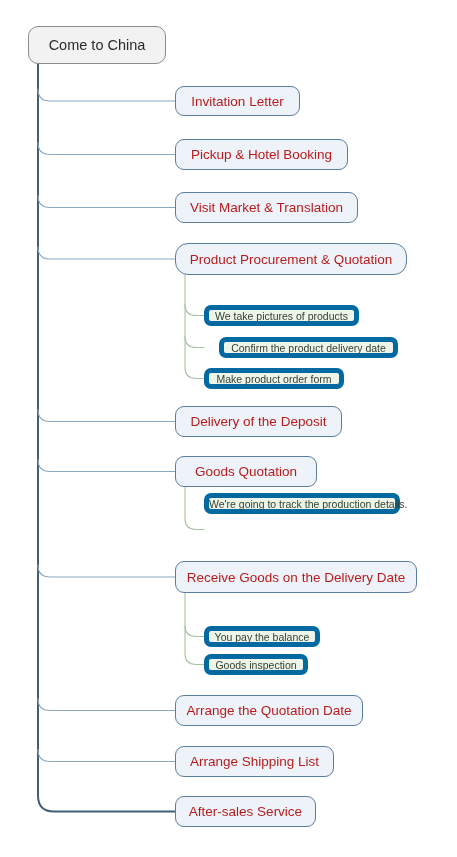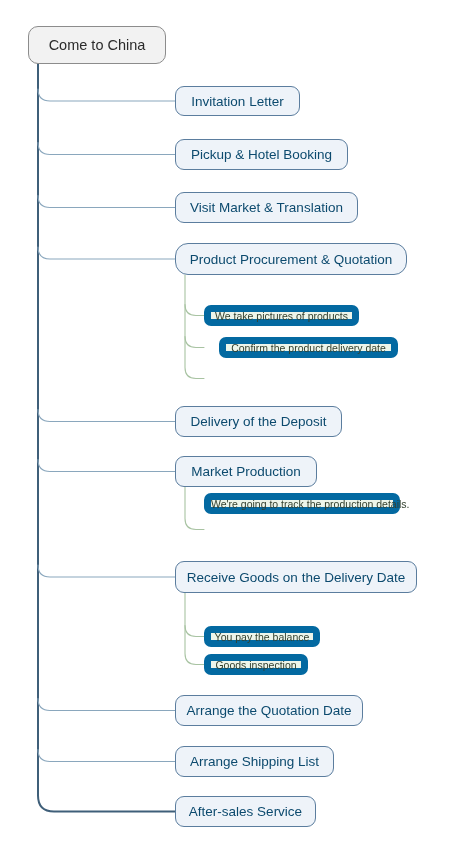--- a/index.html
+++ b/index.html
@@ -43,26 +43,26 @@
   .node-root {
     background: #f2f2f2;
     border: 1.3px solid #8c8c8c;
     color: #2b2b2b;
     font-size: 14.5px;
     border-radius: 10px;
   }
   .node-l1 {
     background: #eef3f9;
     border: 1.1px solid #5b7d9e;
-    color: #0c4a6e;
+    color: #b91c1c;
     font-size: 13.5px;
   }
   .node-l2 {
     background: #edf5ea;
-    border: 7px solid #0369a1;
+    border: 5px solid #0369a1;
     color: #33402f;
     font-size: 10.5px;
     border-radius: 7px;
   }
 </style>
 </head>
 <body>
 
 <div id="map">
   <svg id="edges" viewBox="0 0 457 857">
@@ -97,25 +97,28 @@
     </div>
     <div class="node node-l1" style="left: 175px; top: 243px; width: 232px; height: 32px; border-radius: 13px;">
       <span class="label">Product Procurement &amp; Quotation</span>
     </div>
     <div class="node node-l2" style="left: 204px; top: 305px; width: 155px; height: 21px;">
       <span class="label">We take pictures of products</span>
     </div>
     <div class="node node-l2" style="left: 204px; top: 337px; width: 179px; height: 21px; margin-left: 15px;">
       <span class="label">Confirm the product delivery date</span>
     </div>
+    <div class="node node-l2" style="left: 204px; top: 368px; width: 140px; height: 21px;">
+      <span class="label">Make product order form</span>
+    </div>
     <div class="node node-l1" style="left: 175px; top: 406px; width: 167px; height: 31px;">
       <span class="label">Delivery of the Deposit</span>
     </div>
     <div class="node node-l1" style="left: 175px; top: 456px; width: 142px; height: 31px;">
-      <span class="label">Market Production</span>
+      <span class="label">Goods Quotation</span>
     </div>
     <div class="node node-l2" style="left: 204px; top: 493px; width: 196px; height: 21px;">
       <span class="label">We're going to track the production details.</span>
     </div>
     <div class="node node-l1" style="left: 175px; top: 561px; width: 242px; height: 32px;">
       <span class="label">Receive Goods on the Delivery Date</span>
     </div>
     <div class="node node-l2" style="left: 204px; top: 626px; width: 116px; height: 21px;">
       <span class="label">You pay the balance</span>
     </div>

